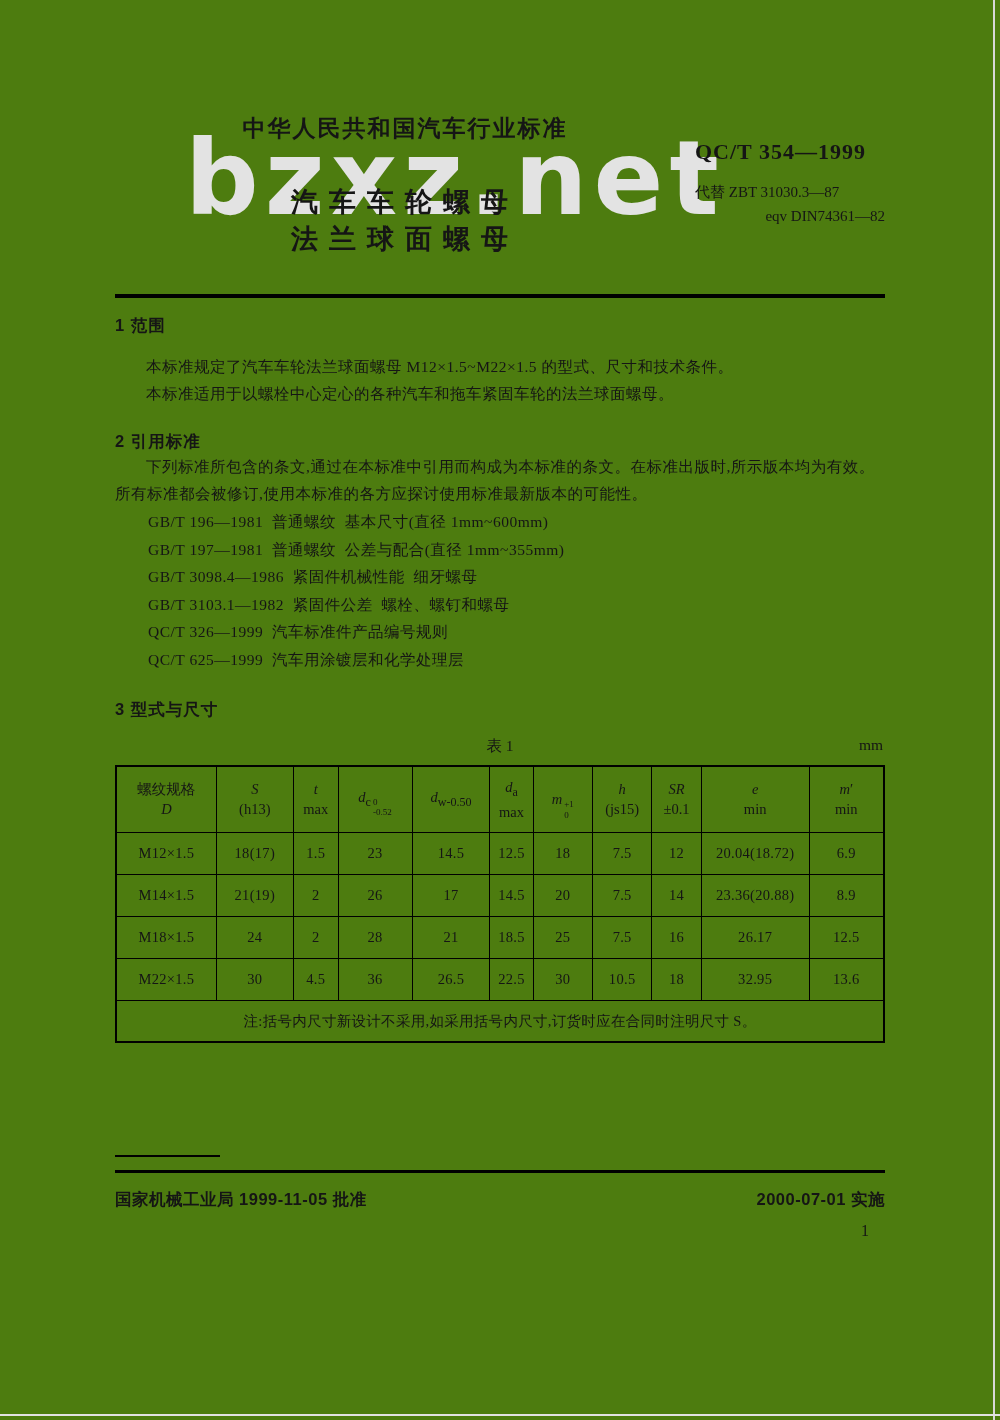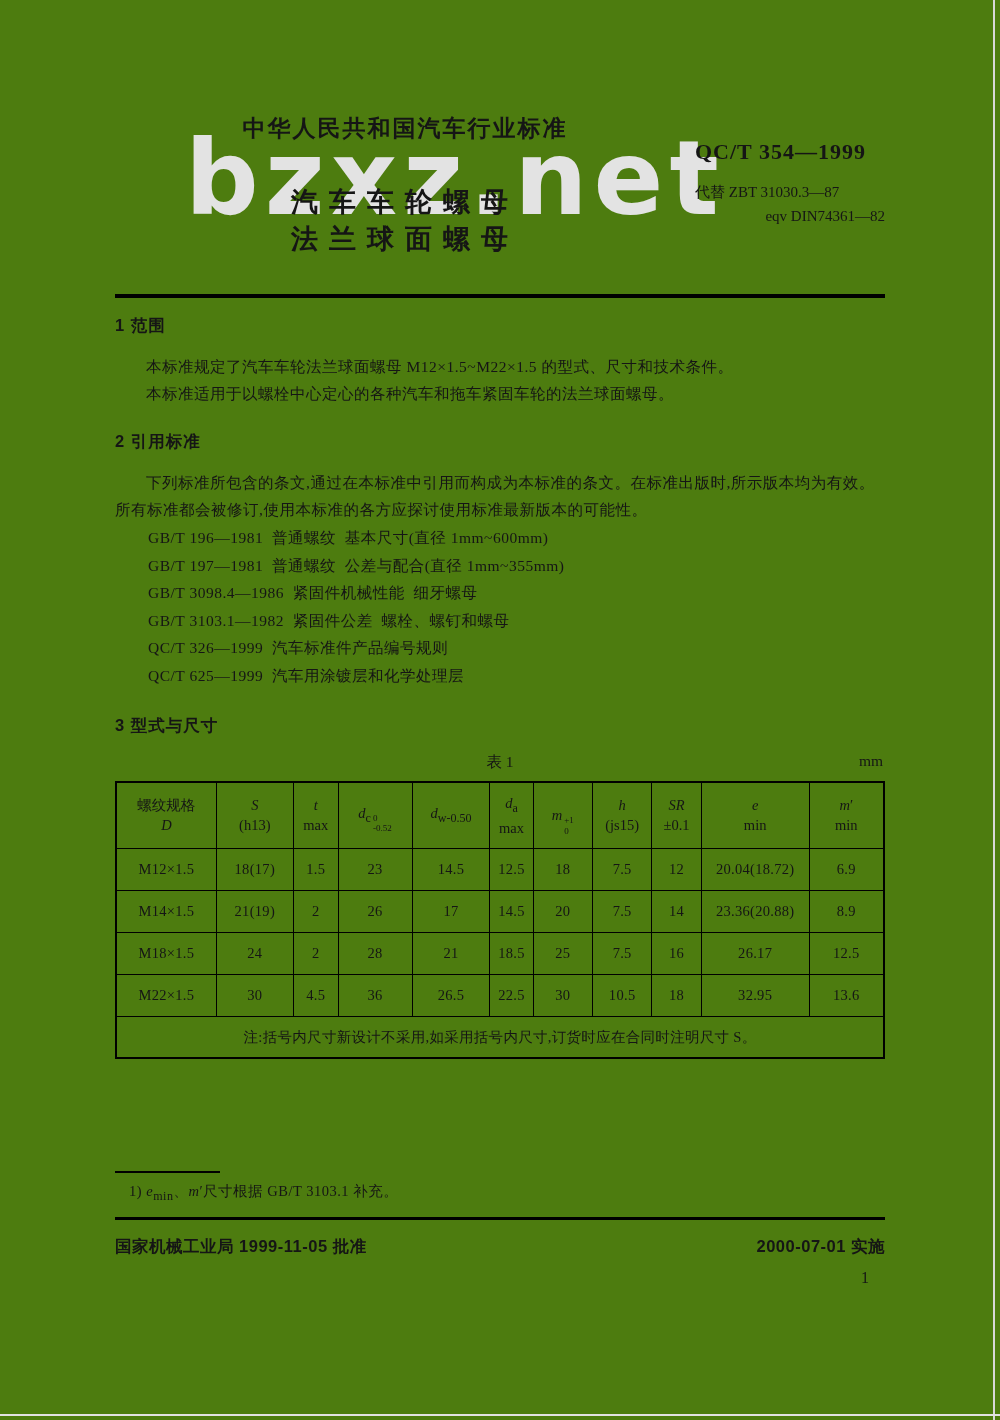--- a/index.html
+++ b/index.html
@@ -39,21 +39,21 @@
 
   
   .sec-heading {
     font-family:"Liberation Sans","DejaVu Sans",sans-serif;
     font-size:16.5px; font-weight:bold; letter-spacing:1px;
   }
   .sec1-heading { margin-top:17px; }
   .body-p { font-size:15.5px; line-height:27px; text-indent:2em; letter-spacing:0.5px; }
   .p1 { margin-top:16px; }
   .sec2-heading { margin-top:24px; }
-  .intro { margin-top:16px; }
+  .intro { }
   .ref-list { margin-top:1px; padding-left:33px; font-size:15.5px; line-height:27.5px; white-space:pre-wrap; letter-spacing:0.5px; }
   .sec3-heading { margin-top:26px; }
 
   
   .tbl-caption { position:relative; margin-top:15px; font-size:15.5px; text-align:center; height:24px; }
   .tbl-unit { position:absolute; right:2px; top:0; }
 
   
   table.dim { width:100%; border-collapse:collapse; border:2.5px solid #000; margin-top:5px; table-layout:fixed; }
   table.dim th, table.dim td { border:1px solid #000; text-align:center; vertical-align:middle; }
@@ -238,21 +238,20 @@
           </tr>
         </tbody>
       <tbody>
         <tr>
           <td class="note-cell" colspan="11">注:括号内尺寸新设计不采用,如采用括号内尺寸,订货时应在合同时注明尺寸 S。</td>
         </tr>
       </tbody>
     </table>
 
     <div class="footnote-rule"></div>
-    <div class="footnote-item">1)  <i>e</i><sub>min</sub>、<i>m</i>′尺寸根据 GB/T 3103.1 补充。</div>
 
     <div class="footer-rule"></div>
     <div class="doc-footer">
       <span>国家机械工业局 1999-11-05 批准</span>
       <span>2000-07-01 实施</span>
     </div>
     <div class="page-number">1</div>
 
   </div>
 </div>

